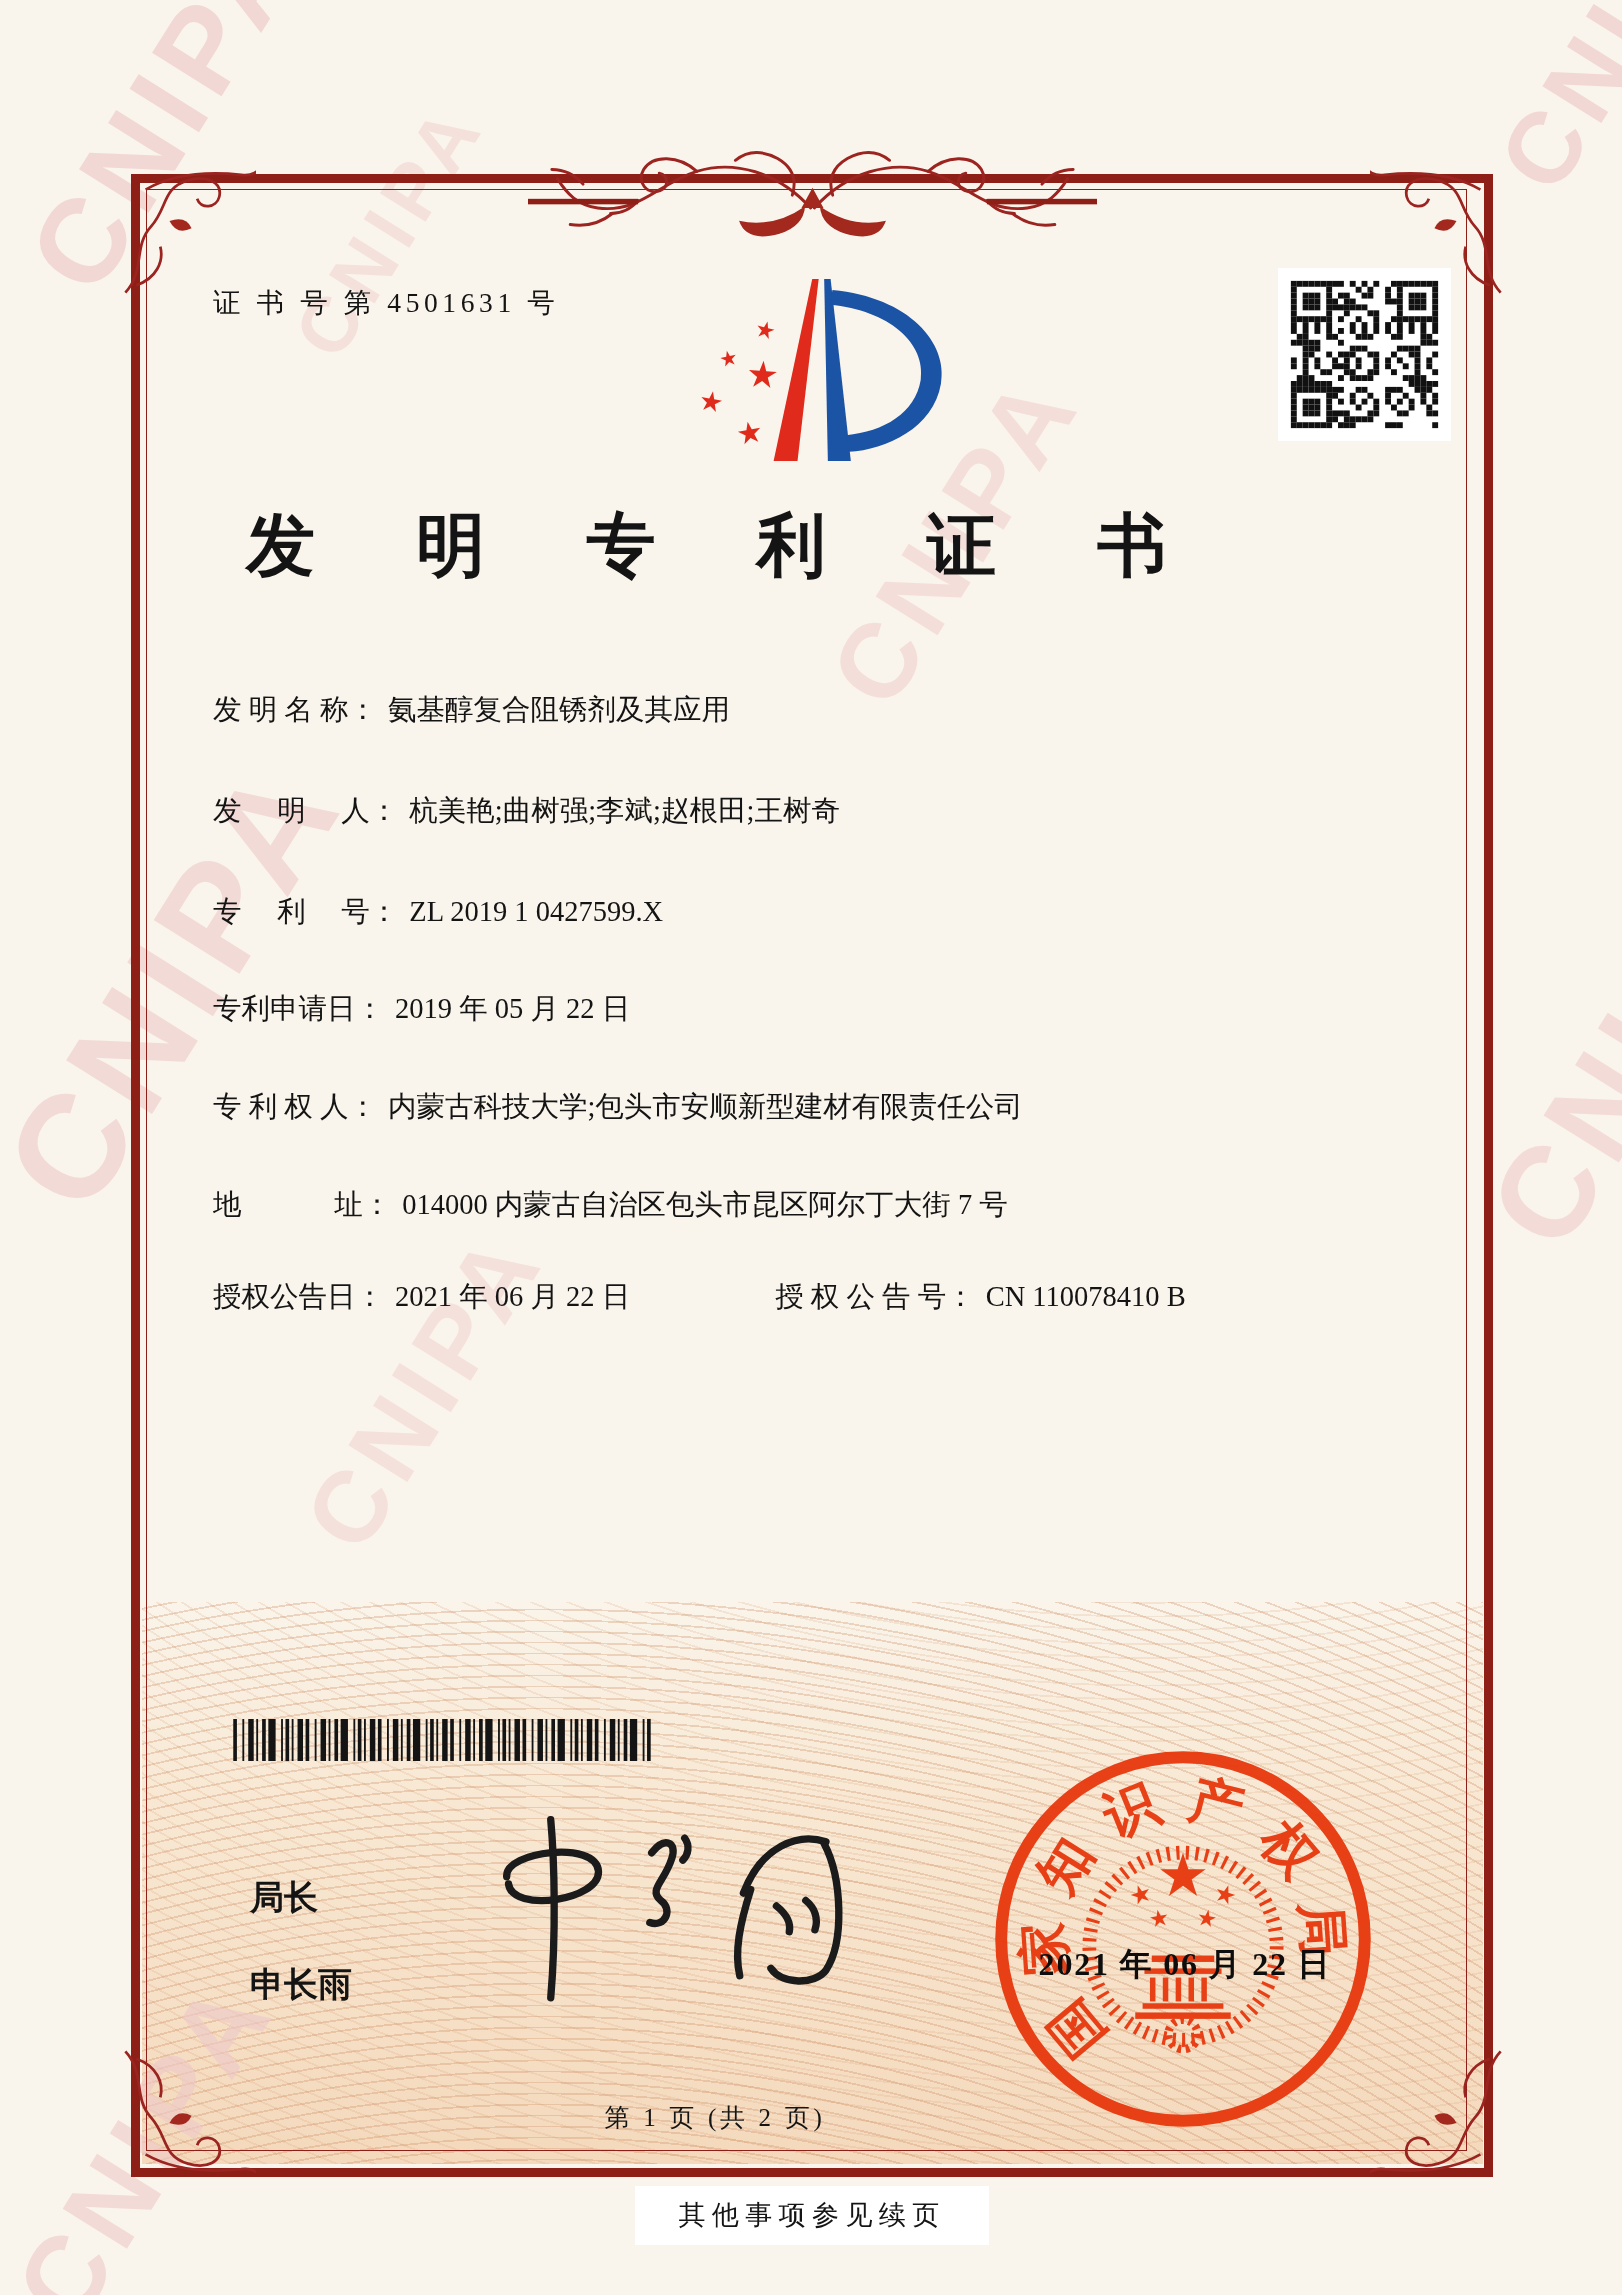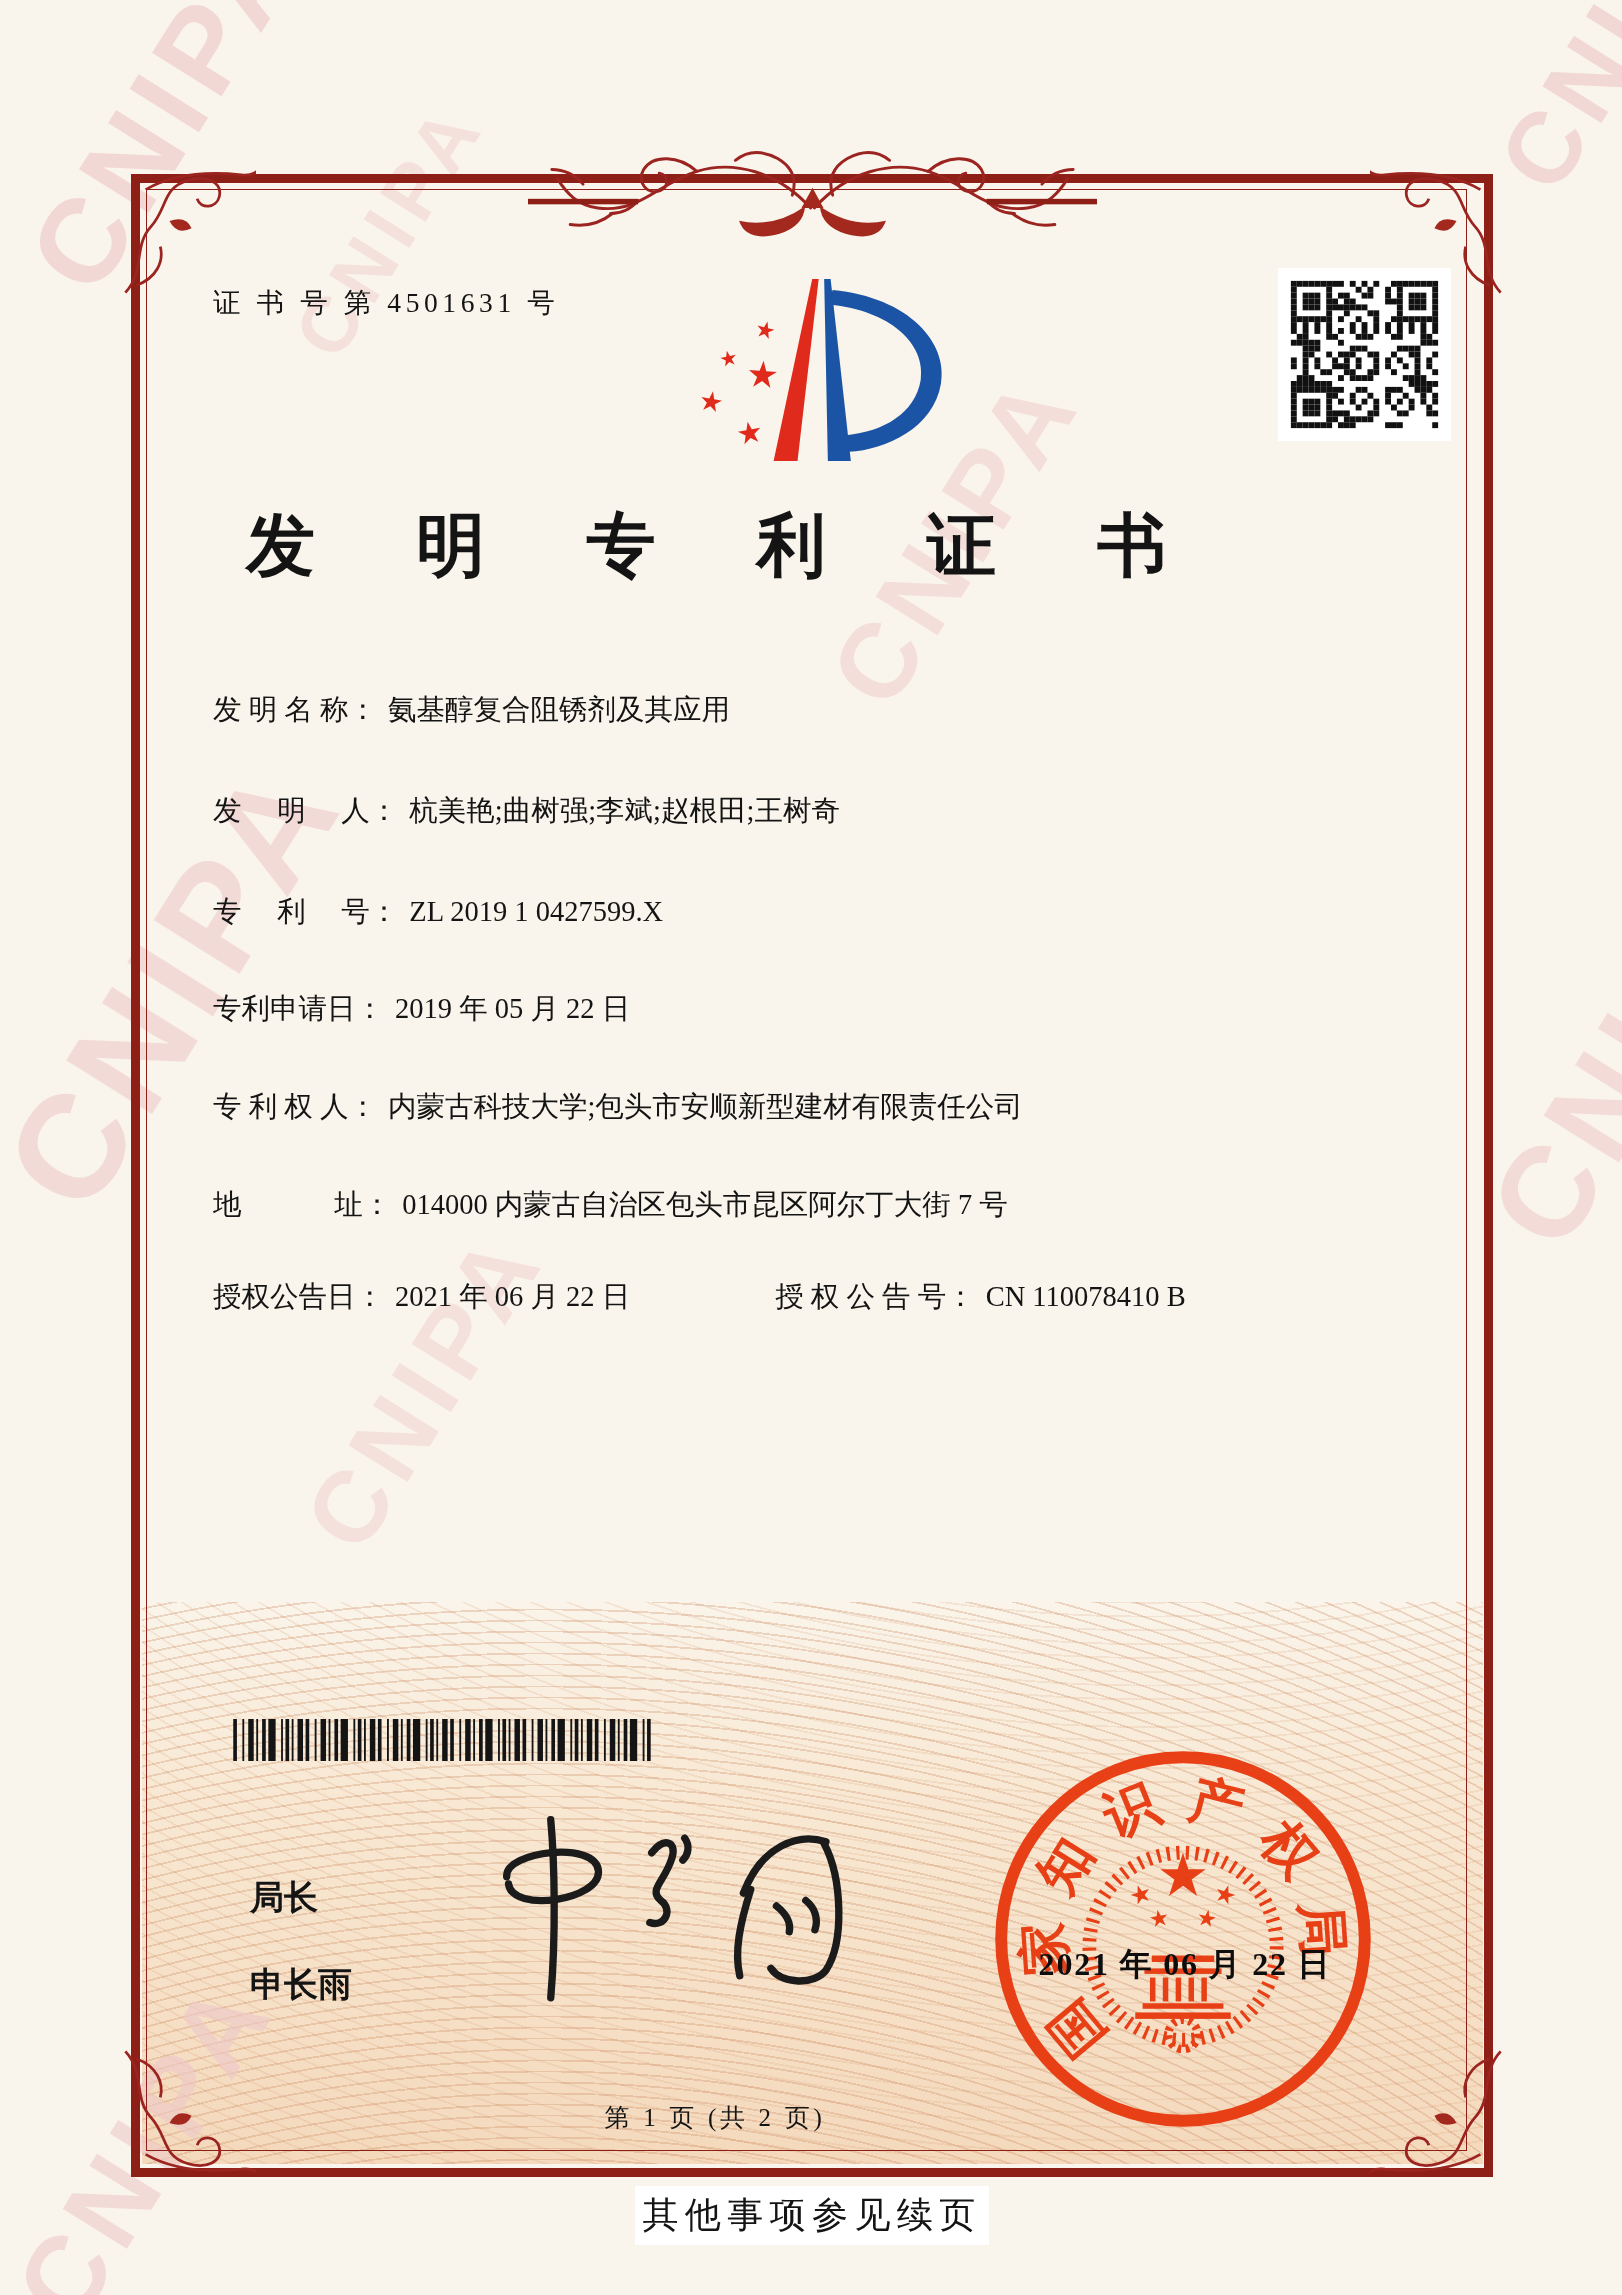--- a/index.html
+++ b/index.html
@@ -69,21 +69,21 @@
   .signature{left:459px;top:1805px;z-index:5;}
   .seal{left:981px;top:1737px;z-index:4;opacity:.95;}
   .seal-date{
     left:992px;top:1943px;width:386px;text-align:center;z-index:6;
     font-size:32px;font-weight:700;letter-spacing:1.8px;color:#0d0d0d;
   }
   .page-no{left:0;top:2101px;width:1430px;text-align:center;
     font-size:25px;letter-spacing:3.7px;z-index:4;}
   .note-box{
     left:635px;top:2186px;width:354px;height:59px;background:#ffffff;z-index:4;
-    text-align:center;font-size:36px;letter-spacing:6.4px;line-height:59px;
+    text-align:center;font-size:27px;letter-spacing:6.4px;line-height:59px;
   }
 </style>
 </head>
 <body>
 
 <span class="wm" style="left:-37px;top:37px;font-size:119px;">CNIPA</span>
 <span class="wm" style="left:1442px;top:-27.5px;font-size:101px;">CNIPA</span>
 <span class="wm" style="left:248px;top:184px;font-size:78px;opacity:.45;">CNIPA</span>
 <span class="wm" style="left:771px;top:478px;font-size:106px;opacity:.5;">CNIPA</span>
 <span class="wm" style="left:-73px;top:900px;font-size:147px;opacity:.6;">CNIPA</span>

